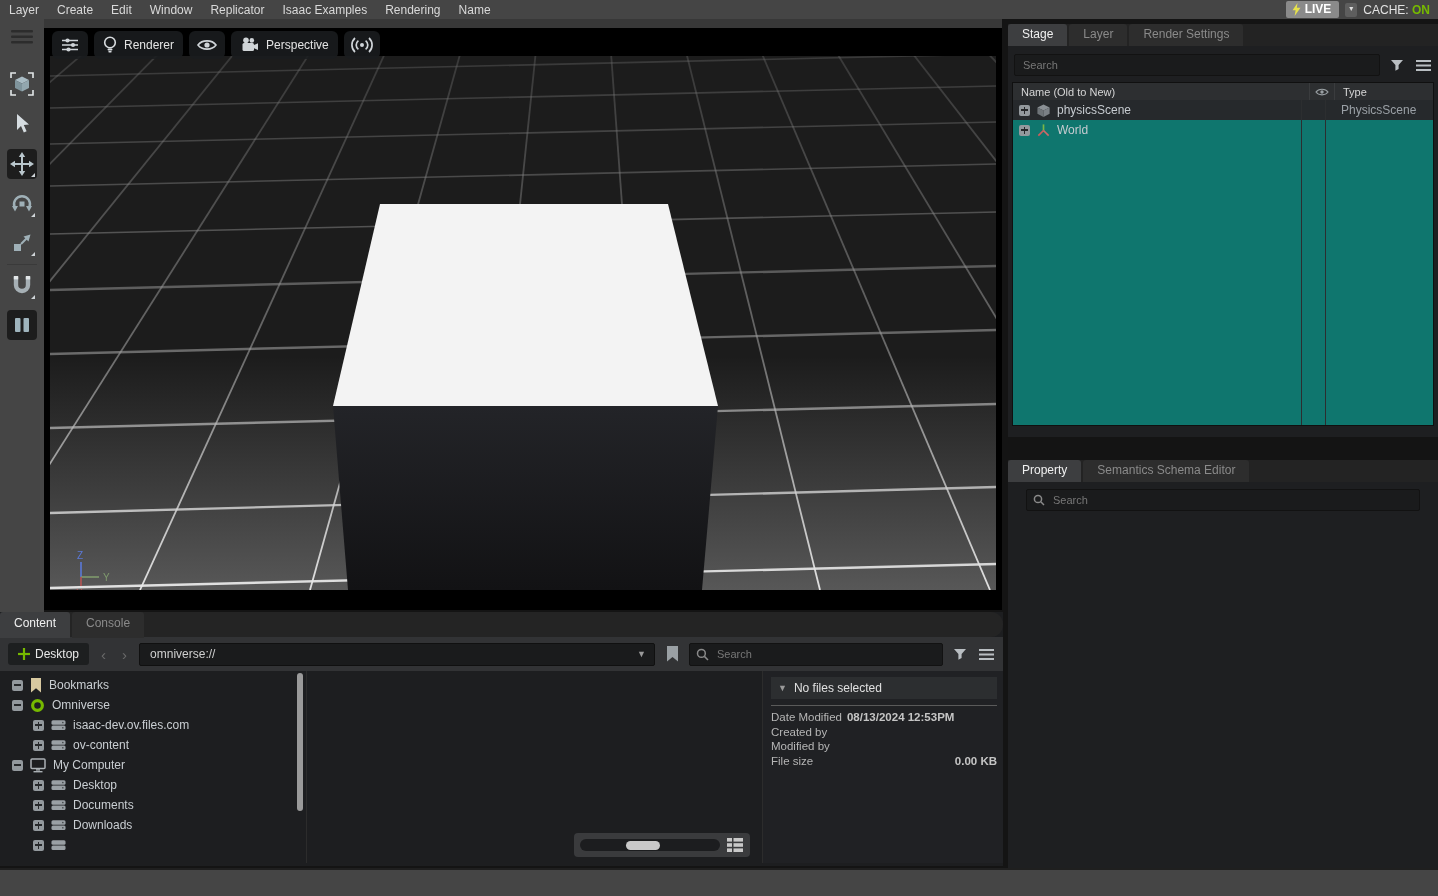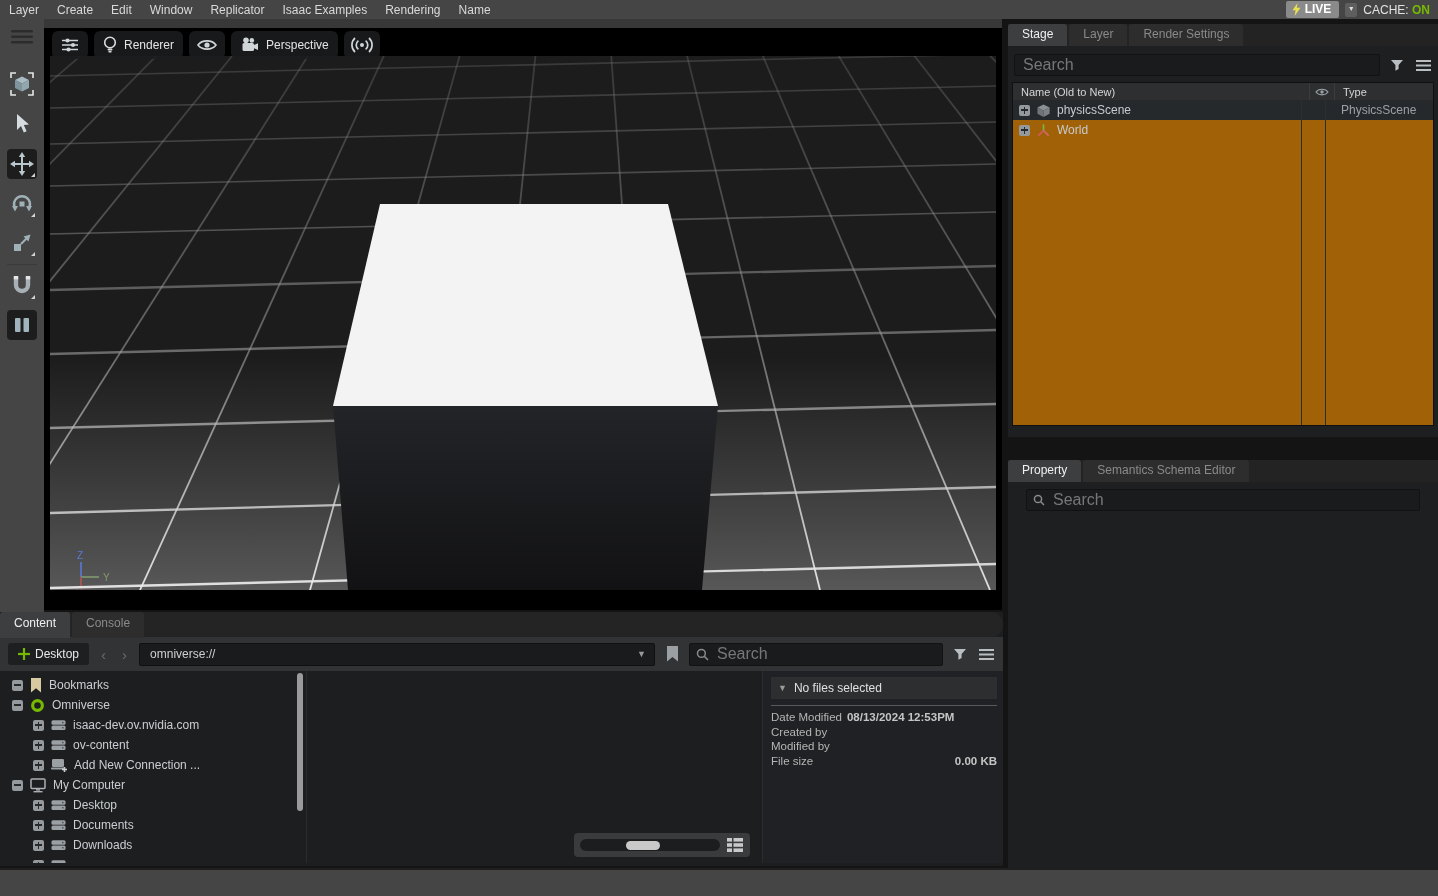--- a/index.html
+++ b/index.html
@@ -39,25 +39,25 @@
   
   .rpanel{left:1008px;width:430px;background:#1e1f21;}
   .tabstrip{display:flex;background:#232323;height:22px;}
   .tab{padding:3px 14px 0;height:19px;color:#8a8a8a;background:#2d2d2d;margin-right:2px;
        border-radius:3px 3px 0 0;white-space:nowrap;}
   .tab.active{background:#3d3e40;color:#f0f0f0;}
   .searchrow{padding:8px 6px 6px;display:flex;align-items:center;gap:8px;}
   .searchbox{flex:1;background:#1a1b1c;border:1px solid #121212;border-radius:2px;height:20px;
              display:flex;align-items:center;padding:0 6px;gap:6px;}
   .searchbox input{flex:1;background:transparent;border:none;outline:none;color:#bbb;
-             font-family:"Liberation Sans",sans-serif;font-size:16px;}
+             font-family:"Liberation Sans",sans-serif;font-size:11px;}
   .searchbox input::placeholder{color:#777;}
   .icon-btn{display:flex;align-items:center;justify-content:center;width:18px;height:18px;}
 
-  .stage-tree{margin:0 4px;border:1px solid #101010;background:#a16207;height:342px;position:relative;}
+  .stage-tree{margin:0 4px;border:1px solid #101010;background:#0f766e;height:342px;position:relative;}
   .tree-header{display:flex;background:#2d2f31;height:17px;align-items:center;color:#d6d6d6;font-size:11px;}
   .col-name{width:288px;padding-left:8px;display:flex;align-items:center;}
   .col-eye{width:24px;display:flex;align-items:center;justify-content:center;border-left:1px solid #3a3c3e;height:100%;}
   .col-type{flex:1;padding-left:8px;border-left:1px solid #3a3c3e;height:100%;display:flex;align-items:center;}
   .col-sep{position:absolute;top:17px;bottom:0;width:1px;background:#2c2e30;}
   .stage-row{display:flex;height:20px;align-items:center;color:#c6cbd0;}
   .stage-row .col-eye,.stage-row .col-type{border-left:none;}
   .stage-row.hl{background:#26292c;}
   .row-name{display:flex;align-items:center;gap:6px;padding-left:6px;width:290px;}
   .type-text{color:#9aa0a6;}
@@ -507,47 +507,33 @@
           <div class="tree-row lvl1">
             <span class="tgl plus"></span>
             <span>
                 <svg width="15" height="14" viewBox="0 0 16 14">
                   <rect x="0.5" y="2" width="15" height="4.6" rx="1.6" fill="#9aa0a4"></rect>
                   <rect x="0.5" y="7.6" width="15" height="4.6" rx="1.6" fill="#9aa0a4"></rect>
                   <circle cx="12.6" cy="4.3" r="0.9" fill="#46494c"></circle>
                   <circle cx="12.6" cy="9.9" r="0.9" fill="#46494c"></circle>
                 </svg>
               </span>
-            <span>isaac-dev.ov.nvidia.com</span>
+            <span>isaac-dev.ov.files.com</span>
           </div>
           <div class="tree-row lvl1">
             <span class="tgl plus"></span>
             <span>
                 <svg width="15" height="14" viewBox="0 0 16 14">
                   <rect x="0.5" y="2" width="15" height="4.6" rx="1.6" fill="#9aa0a4"></rect>
                   <rect x="0.5" y="7.6" width="15" height="4.6" rx="1.6" fill="#9aa0a4"></rect>
                   <circle cx="12.6" cy="4.3" r="0.9" fill="#46494c"></circle>
                   <circle cx="12.6" cy="9.9" r="0.9" fill="#46494c"></circle>
                 </svg>
               </span>
             <span>ov-content</span>
-          </div>
-          <div class="tree-row lvl1">
-            <span class="tgl plus"></span>
-            <span>
-                <svg width="16" height="14" viewBox="0 0 16 14">
-                  <rect x="1" y="1" width="12" height="8" rx="1.2" fill="#9aa0a4"></rect>
-                  <rect x="0" y="9.6" width="14" height="1.8" rx="0.9" fill="#9aa0a4"></rect>
-                  <g stroke="#c9ced2" stroke-width="1.6">
-                    <line x1="13.5" y1="9" x2="13.5" y2="14"></line>
-                    <line x1="11" y1="11.5" x2="16" y2="11.5"></line>
-                  </g>
-                </svg>
-              </span>
-            <span>Add New Connection ...</span>
           </div>
           <div class="tree-row lvl0">
             <span class="tgl"></span>
             <span>
                 <svg width="16" height="15" viewBox="0 0 16 15">
                   <rect x="1" y="1" width="14" height="9.5" rx="1" fill="none" stroke="#aab0b4" stroke-width="1.5"></rect>
                   <rect x="6" y="11.2" width="4" height="1.4" fill="#aab0b4"></rect>
                   <rect x="3.5" y="13" width="9" height="1.4" fill="#aab0b4"></rect>
                 </svg>
               </span>

